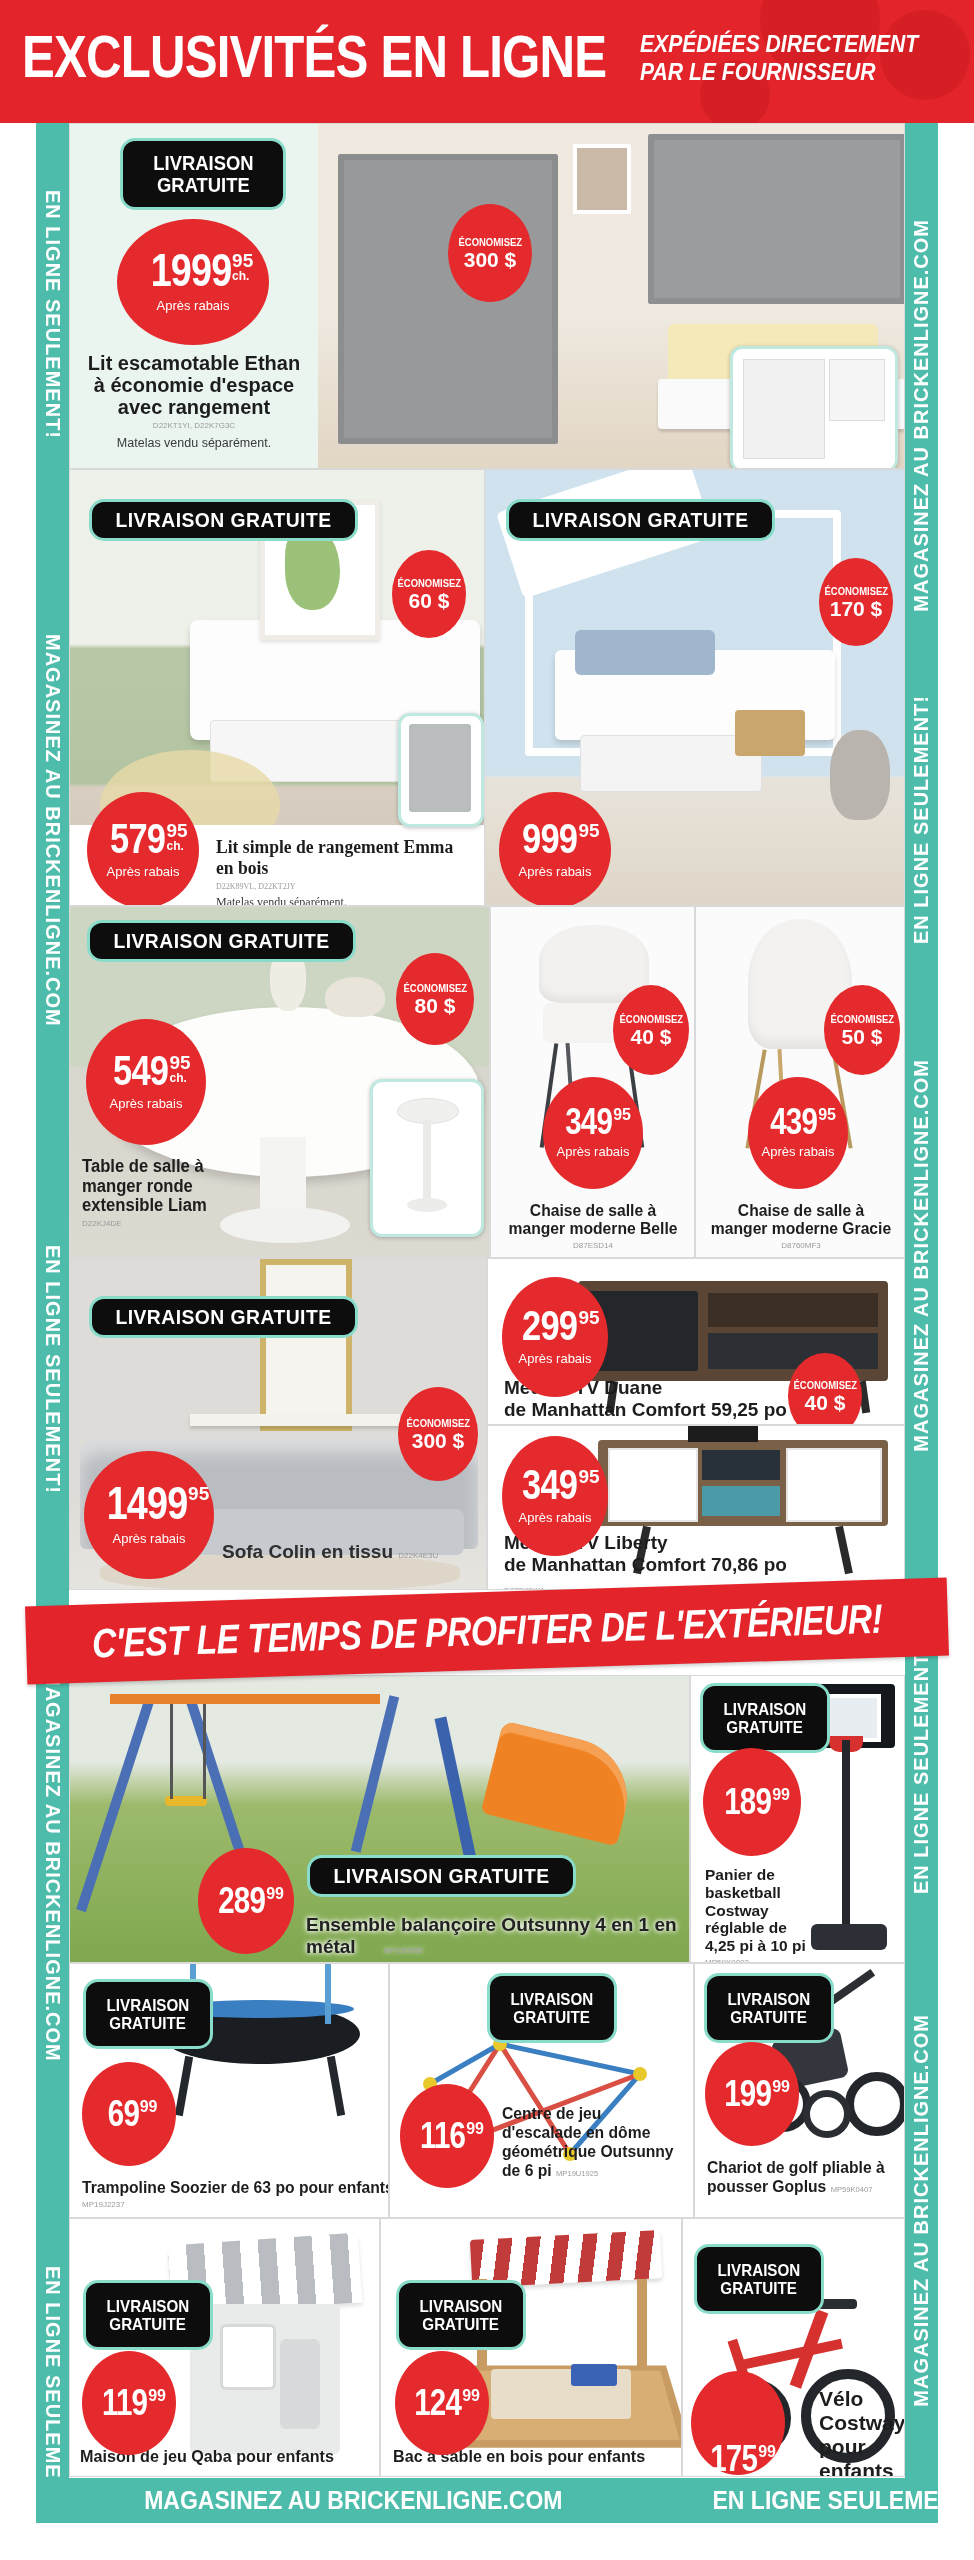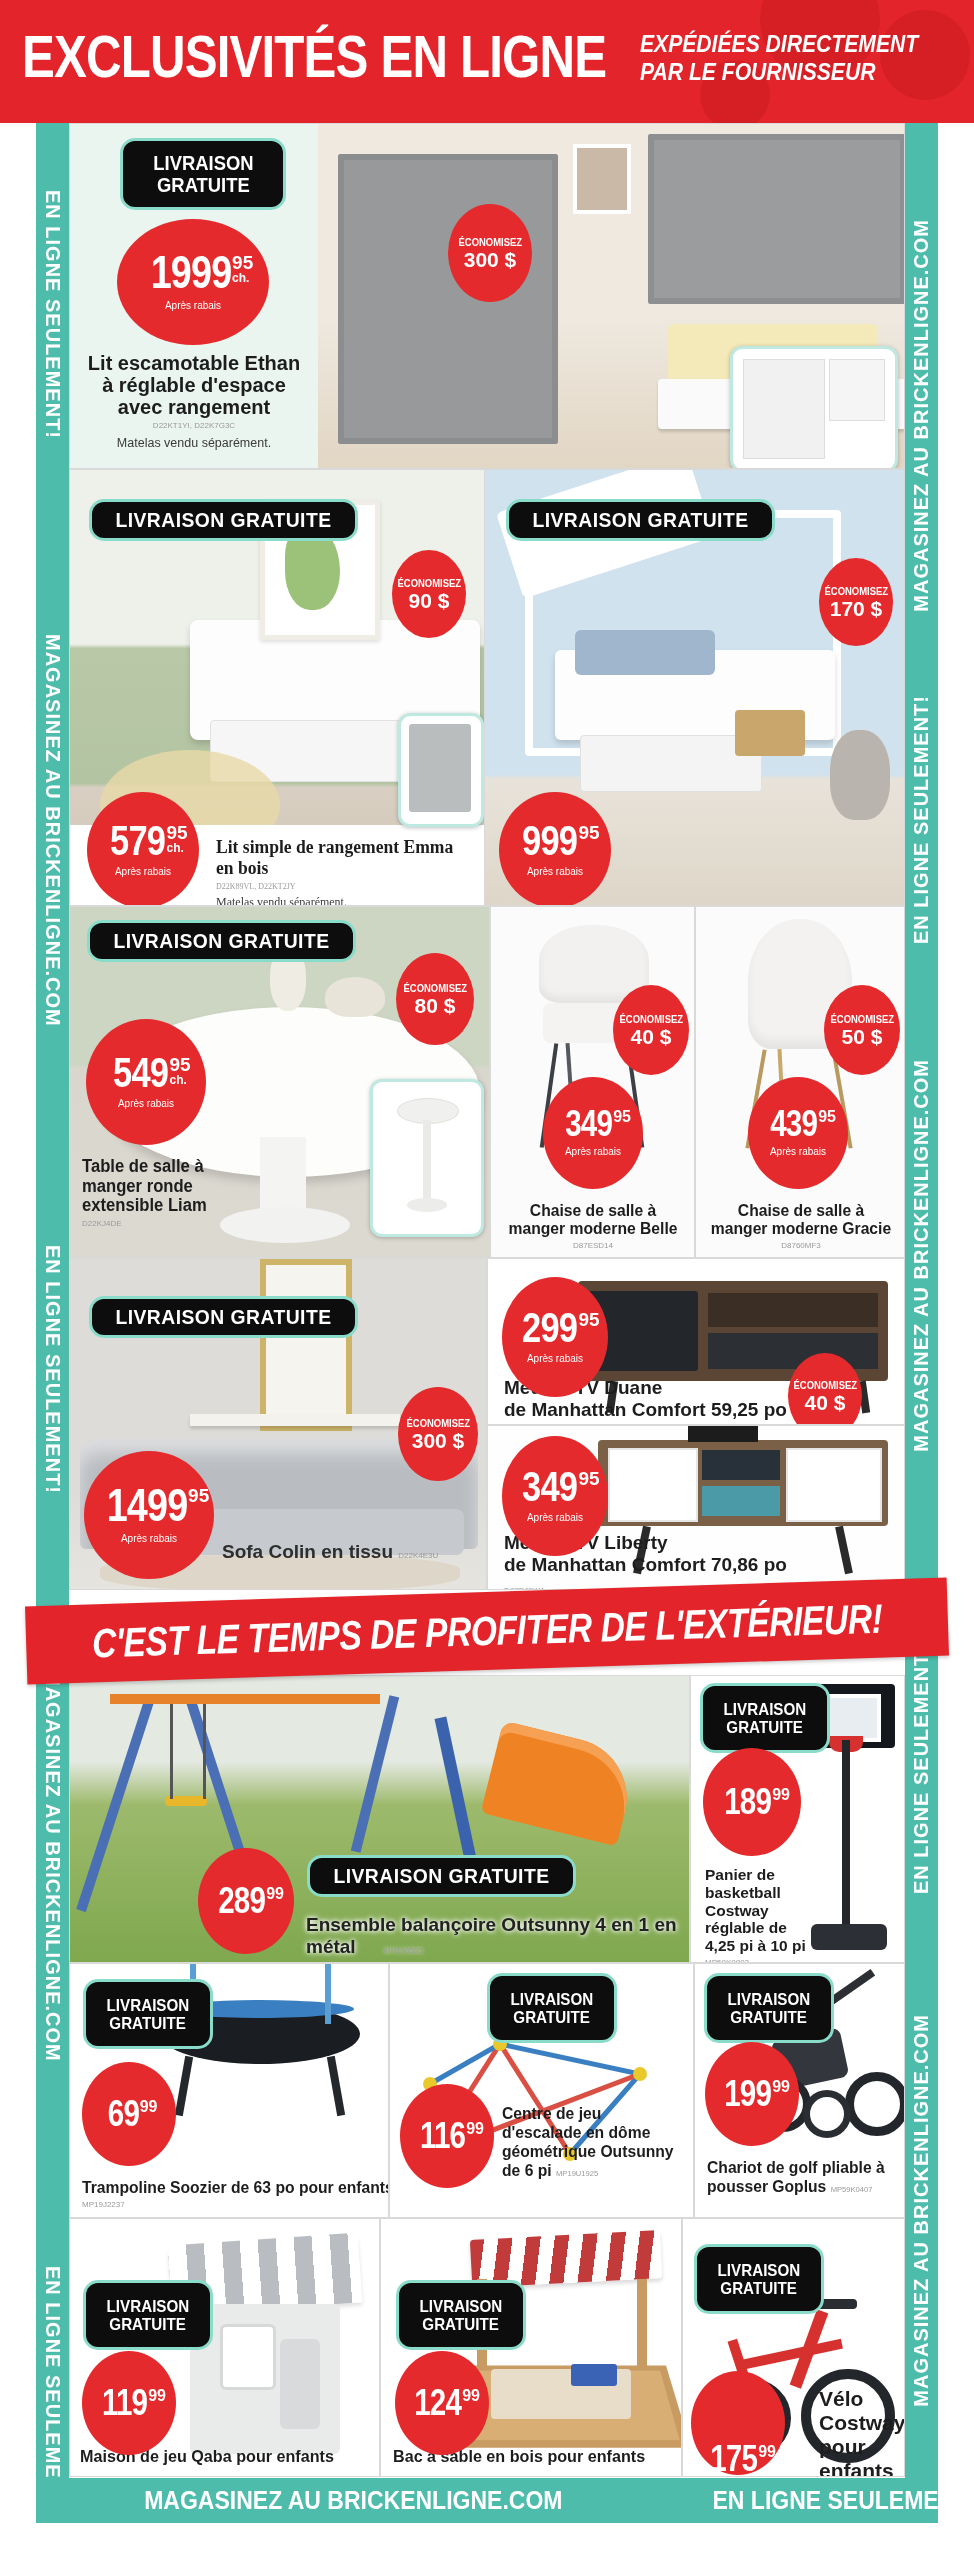--- a/index.html
+++ b/index.html
@@ -36,21 +36,21 @@
   .scircle .slab{font-size:10.5px;font-weight:700;transform:scaleX(.9);white-space:nowrap;}
   .scircle .samt{font-size:21px;font-weight:700;line-height:1;margin-top:1px;}
   
   .pcircle{position:absolute;background:#e42a2c;border-radius:50%;color:#fff;display:flex;
      flex-direction:column;align-items:center;justify-content:center;text-align:center;z-index:6;}
   .pline{display:flex;align-items:flex-start;line-height:.85;}
   .pmain{font-weight:700;font-size:42px;letter-spacing:-1px;transform:scaleX(.82);transform-origin:right;}
   .psup{display:flex;flex-direction:column;align-items:flex-start;margin-left:1px;}
   .pcents{font-weight:700;font-size:19px;line-height:1;}
   .peach{font-weight:700;font-size:12px;font-style:normal;line-height:1.1;}
-  .prebate{font-size:10px;margin-top:7px;}
+  .prebate{font-size:13px;margin-top:7px;}
   .pcircle.big .pmain{font-size:46px;}
   .pcircle.sm .pmain{font-size:36px;}
   .pcircle.sm .pcents{font-size:16px;}
   
   .pname{font-weight:700;color:#1d1d1d;}
   .sku{font-size:8px;color:#9a9a9a;margin-top:3px;}
   .skuin{font-size:8px;color:#9a9a9a;font-weight:400;}
   .note{font-size:13px;color:#3a3a3a;margin-top:6px;}
   .capband{position:absolute;left:0;right:0;bottom:0;background:#fff;z-index:4;}
   
@@ -135,21 +135,21 @@
       <div class="pline">
           <span class="pmain">1999</span>
         <span class="psup">
             <span class="pcents">95</span>
             <i class="peach">ch.</i>
           </span>
         </div>
       <div class="prebate">Après rabais</div>
     </div>
     <div class="capoverlay" style="left:14px;top:228px;width:220px;text-align:center;">
-      <div class="pname" style="font-size:20px;line-height:1.1;">Lit escamotable Ethan à réglable d'espace avec rangement</div>
+      <div class="pname" style="font-size:20px;line-height:1.1;">Lit escamotable Ethan à économie d'espace avec rangement</div>
       <div class="sku">D22KT1YI, D22K7G3C</div>
       <div class="note" style="font-size:12.5px;">Matelas vendu séparément.</div>
     </div>
     <div class="scircle" style="left:378px;top:80px;width:84px;height:98px;">
       <span class="slab">ÉCONOMISEZ</span>
         <span class="samt">300 $</span>
     </div>
     <div class="inset" style="left:660px;top:222px;width:162px;height:120px;">
       <div class="shape" style="left:10px;top:10px;width:80px;height:98px;background:#f1f1f1;border:1px solid #ddd;"></div>
       <div class="shape" style="left:96px;top:10px;width:54px;height:60px;background:#f5f5f5;border:1px solid #ddd;"></div>
@@ -162,21 +162,21 @@
       <div class="shape" style="left:140px;top:250px;width:250px;height:60px;background:#f6f6f6;border:1px solid #e2e2e2;border-radius:4px;"></div>
       <div class="shape" style="left:190px;top:30px;width:110px;height:130px;background:#fff;border:5px solid #f0ede6;box-shadow:0 2px 4px rgba(0,0,0,.12);"></div>
       <div class="shape" style="left:215px;top:55px;width:55px;height:85px;background:#9cc178;border-radius:40% 60% 50% 50%;"></div>
       <div class="shape" style="left:30px;top:280px;width:180px;height:110px;background:#e9d9a8;border-radius:50%;opacity:.8;"></div>
     </div>
     <div class="badge1" style="left:22px;top:32px;">
         <span>LIVRAISON GRATUITE</span>
       </div>
     <div class="scircle" style="left:322px;top:80px;width:74px;height:88px;">
       <span class="slab">ÉCONOMISEZ</span>
-        <span class="samt">90 $</span>
+        <span class="samt">60 $</span>
     </div>
     <div class="inset" style="left:328px;top:243px;width:80px;height:108px;">
       <div class="shape" style="left:8px;top:8px;width:62px;height:88px;background:#b9bdbd;border-radius:3px;"></div>
     </div>
     <div class="capband" style="height:80px;">
       <div class="capoverlay" style="left:146px;top:12px;width:265px;font-family:Liberation Serif, serif;">
         <div class="pname" style="font-size:18.5px;transform:scaleX(.95);transform-origin:left;">Lit simple de rangement Emma en bois</div>
         <div class="sku">D22K89VL, D22KT2JY</div>
         <div class="note" style="font-size:12px;margin-top:4px;">Matelas vendu séparément.</div>
       </div>

